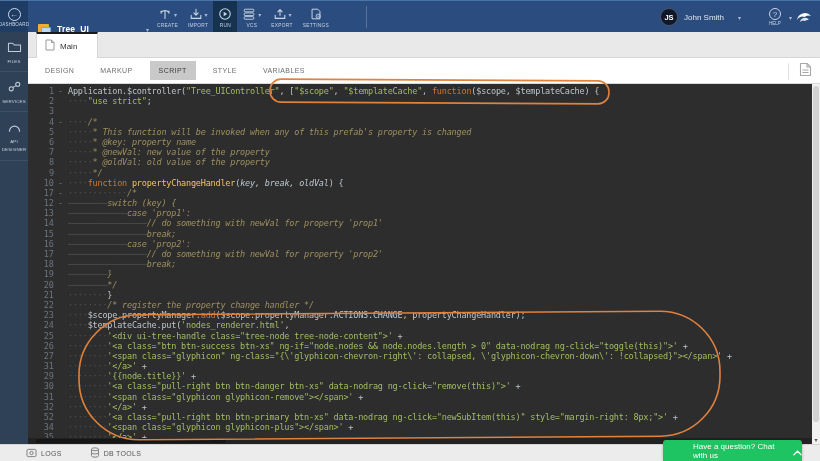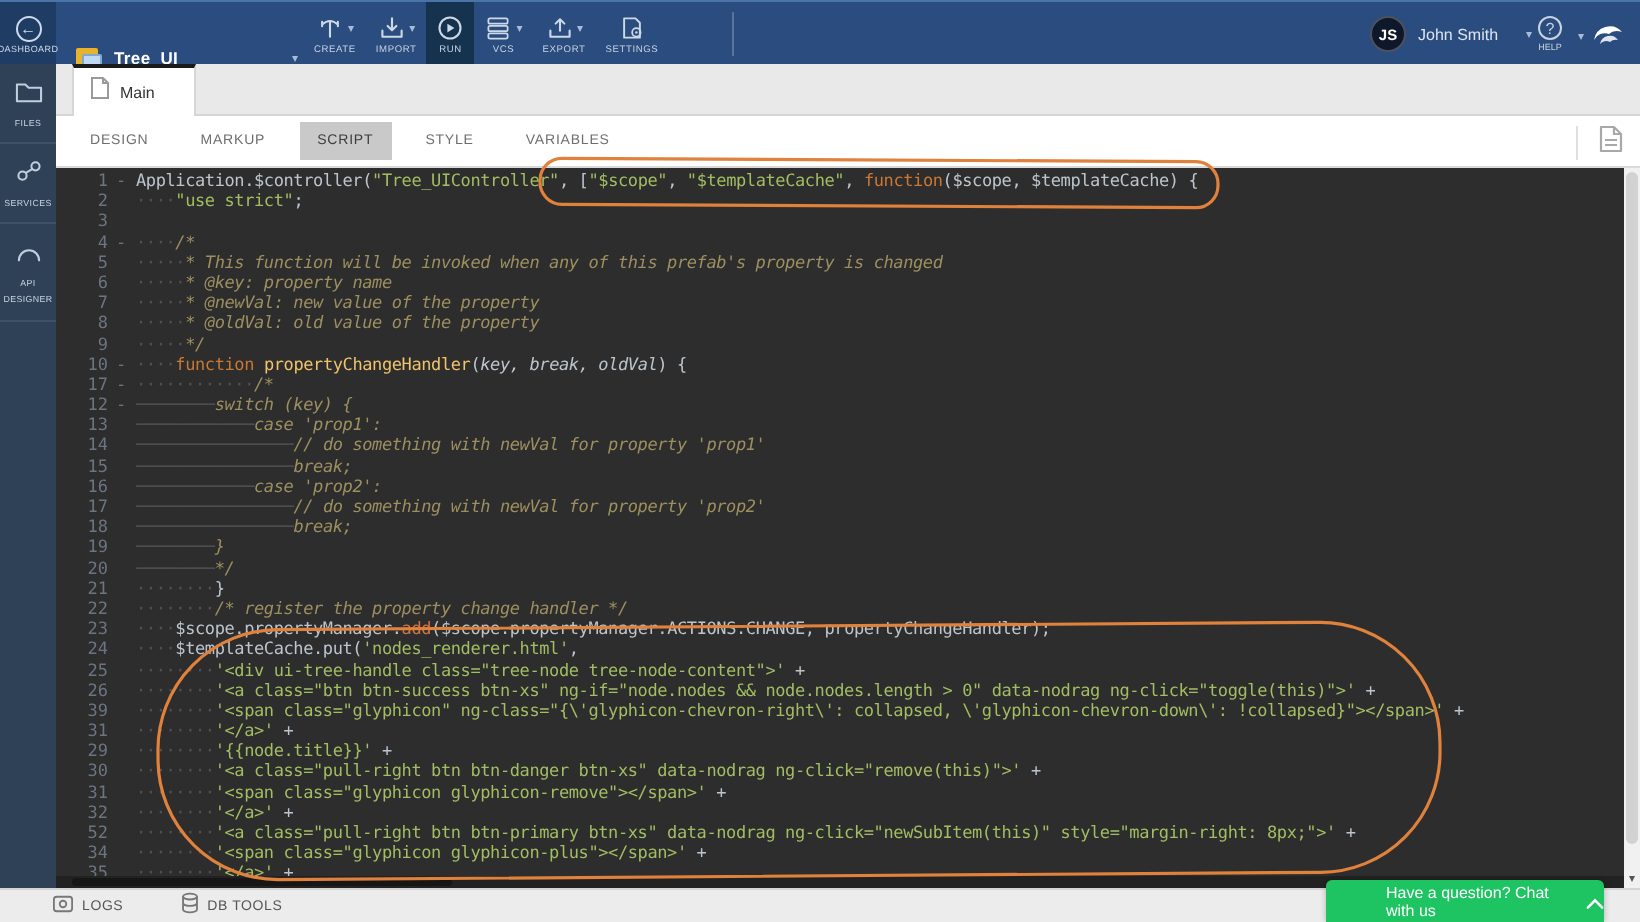--- a/index.html
+++ b/index.html
@@ -26,21 +26,21 @@
   .tb-btn { height:32px; display:flex; flex-direction:column; align-items:center; justify-content:center;
             padding:0 5px; cursor:pointer; }
   .tb-btn.active { background:#15324f; }
   .tb-ic-row { display:flex; align-items:center; gap:2px; height:16px; }
   .tb-btn svg { display:block; }
   .tb-label { font-size:4.8px; color:#c6d2e2; letter-spacing:.3px; margin-top:1px; }
   .tb-sep { position:absolute; left:366px; top:5px; height:22px; width:1px; background:rgba(255,255,255,.22); }
   .tb-user { position:absolute; left:660px; top:0; height:32px; display:flex; align-items:center; cursor:pointer; }
   .avatar { width:18px; height:18px; border-radius:50%; background:#0f172a; color:#fff;
             font-size:7.5px; font-weight:bold; display:flex; align-items:center; justify-content:center;
-            border:1px solid rgba(255,255,255,.25);margin-left:25px; }
+            border:1px solid rgba(255,255,255,.25); }
   .user-name { color:#dde6f0; font-size:8px; margin-left:6px; }
   .tb-user .caret { margin-left:14px; }
   .tb-help { position:absolute; left:760px; top:0; height:32px; width:30px; display:flex; flex-direction:column;
              align-items:center; justify-content:center; cursor:pointer; }
   .help-circ { width:12px; height:12px; border:1px solid #c8d3e2; border-radius:50%;
                color:#c8d3e2; font-size:8px; line-height:11px; text-align:center; }
   .tb-help .lbl { font-size:4.5px; color:#c8d3e2; margin-top:1px; }
   .tb-help .caret { position:absolute; right:-2px; top:13px; }
   .tb-logo { position:absolute; left:794px; top:6px; width:20px; height:20px; }
 
@@ -286,21 +286,21 @@
         <div class="line"><span class="ln">17</span><span class="tk-w">────────────────</span><span class="tk-c">// do something with newVal for property 'prop2'</span></div>
         <div class="line"><span class="ln">18</span><span class="tk-w">────────────────</span><span class="tk-c">break;</span></div>
         <div class="line"><span class="ln">19</span><span class="tk-w">────────</span><span class="tk-c">}</span></div>
         <div class="line"><span class="ln">20</span><span class="tk-w">────────</span><span class="tk-c">*/</span></div>
         <div class="line"><span class="ln">21</span><span class="tk-w">········</span><span class="tk-d">}</span></div>
         <div class="line"><span class="ln">22</span><span class="tk-w">········</span><span class="tk-c">/* register the property change handler */</span></div>
         <div class="line"><span class="ln">23</span><span class="tk-w">····</span><span class="tk-d">$scope.propertyManager.</span><span class="tk-m">add</span><span class="tk-d">($scope.propertyManager.ACTIONS.CHANGE, propertyChangeHandler);</span></div>
         <div class="line"><span class="ln">24</span><span class="tk-w">····</span><span class="tk-d">$templateCache.put(</span><span class="tk-s">'nodes_renderer.html'</span><span class="tk-d">,</span></div>
         <div class="line"><span class="ln">25</span><span class="tk-w">········</span><span class="tk-s">'&lt;div ui-tree-handle class="tree-node tree-node-content"&gt;'</span><span class="tk-d"> +</span></div>
         <div class="line"><span class="ln">26</span><span class="tk-w">········</span><span class="tk-s">'&lt;a class="btn btn-success btn-xs" ng-if="node.nodes &amp;&amp; node.nodes.length &gt; 0" data-nodrag ng-click="toggle(this)"&gt;'</span><span class="tk-d"> +</span></div>
-        <div class="line"><span class="ln">39</span><span class="tk-w">········</span><span class="tk-s">'&lt;span class="glyphicon" ng-class="{\'glyphicon-chevron-right\': collapsed, \'glyphicon-chevron-down\': !collapsed}"&gt;&lt;/span&gt;'</span><span class="tk-d"> +</span></div>
+        <div class="line"><span class="ln">27</span><span class="tk-w">········</span><span class="tk-s">'&lt;span class="glyphicon" ng-class="{\'glyphicon-chevron-right\': collapsed, \'glyphicon-chevron-down\': !collapsed}"&gt;&lt;/span&gt;'</span><span class="tk-d"> +</span></div>
         <div class="line"><span class="ln">31</span><span class="tk-w">········</span><span class="tk-s">'&lt;/a&gt;'</span><span class="tk-d"> +</span></div>
         <div class="line"><span class="ln">29</span><span class="tk-w">········</span><span class="tk-s">'{{node.title}}'</span><span class="tk-d"> +</span></div>
         <div class="line"><span class="ln">30</span><span class="tk-w">········</span><span class="tk-s">'&lt;a class="pull-right btn btn-danger btn-xs" data-nodrag ng-click="remove(this)"&gt;'</span><span class="tk-d"> +</span></div>
         <div class="line"><span class="ln">31</span><span class="tk-w">········</span><span class="tk-s">'&lt;span class="glyphicon glyphicon-remove"&gt;&lt;/span&gt;'</span><span class="tk-d"> +</span></div>
         <div class="line"><span class="ln">32</span><span class="tk-w">········</span><span class="tk-s">'&lt;/a&gt;'</span><span class="tk-d"> +</span></div>
         <div class="line"><span class="ln">52</span><span class="tk-w">········</span><span class="tk-s">'&lt;a class="pull-right btn btn-primary btn-xs" data-nodrag ng-click="newSubItem(this)" style="margin-right: 8px;"&gt;'</span><span class="tk-d"> +</span></div>
         <div class="line"><span class="ln">34</span><span class="tk-w">········</span><span class="tk-s">'&lt;span class="glyphicon glyphicon-plus"&gt;&lt;/span&gt;'</span><span class="tk-d"> +</span></div>
         <div class="line"><span class="ln">35</span><span class="tk-w">········</span><span class="tk-s">'&lt;/a&gt;'</span><span class="tk-d"> +</span></div>
       </div>
     <div class="hscroll">

